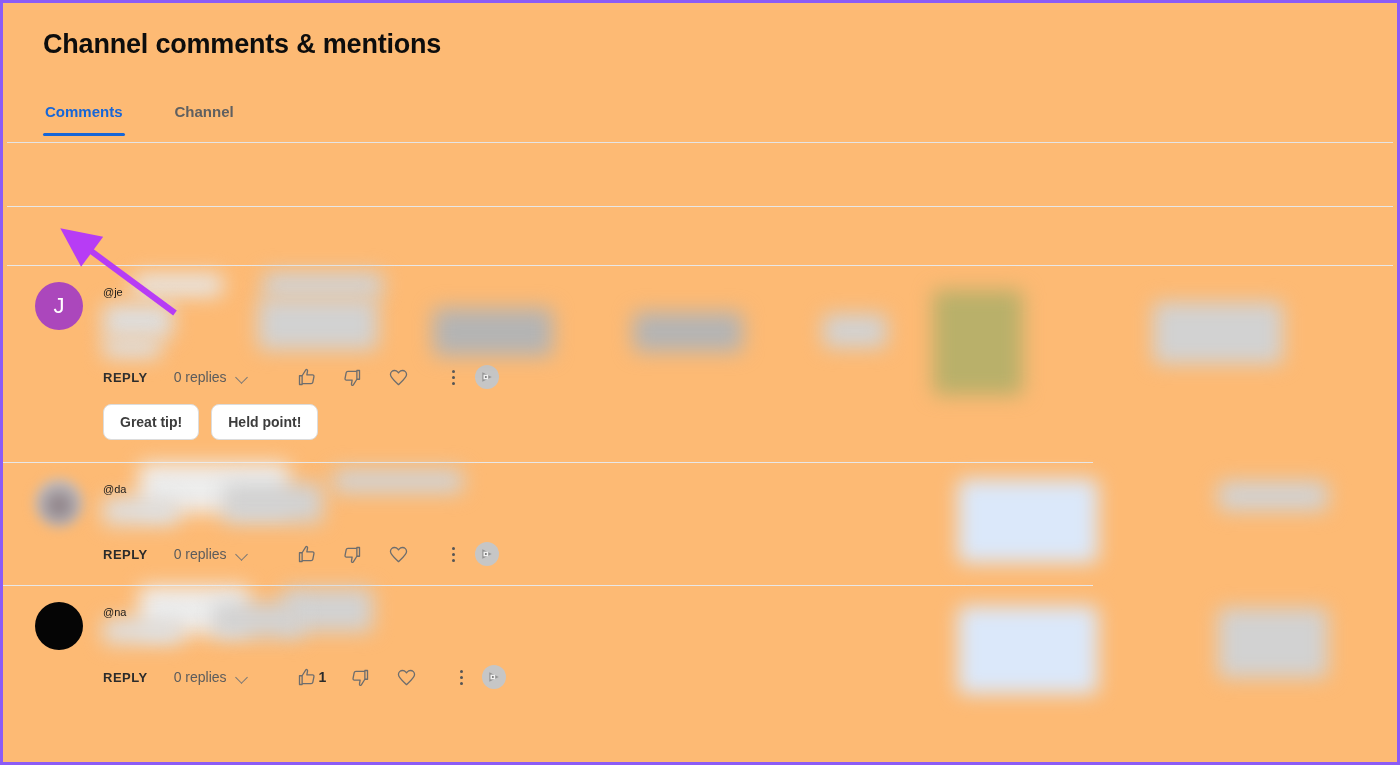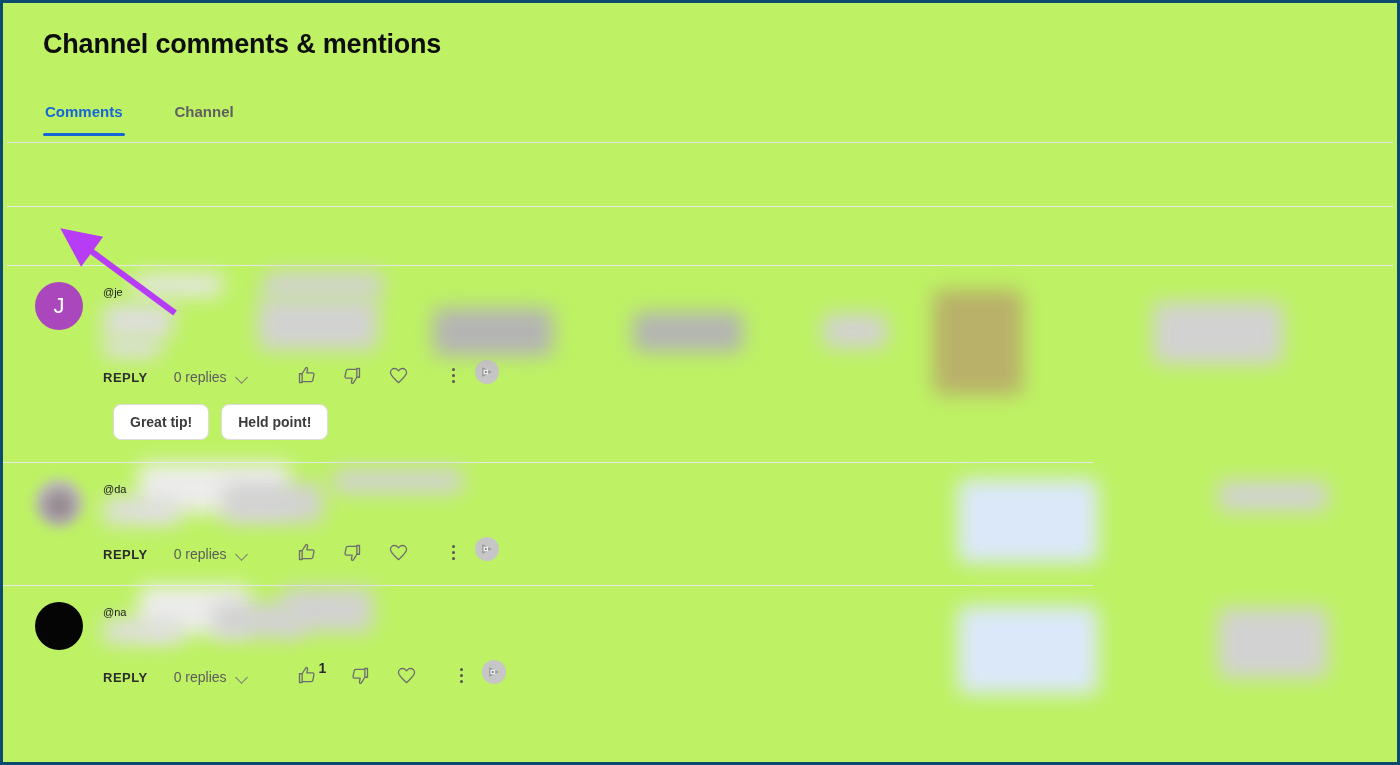--- a/index.html
+++ b/index.html
@@ -9,22 +9,22 @@
     height: 765px;
     overflow: hidden;
     background: #ffffff;
     font-family: "Liberation Sans", sans-serif;
   }
 
   #app {
     position: relative;
     width: 1400px;
     height: 765px;
-    background: #bef264;
-    border: 3px solid #0c4a6e;
+    background: #fdba74;
+    border: 3px solid #8b5cf6;
     overflow: hidden;
   }
 
   
   .page-title {
     position: absolute;
     left: 40px;
     top: 26px;
     font-size: 27px;
     font-weight: bold;
@@ -235,20 +235,21 @@
   }
   .blob.g  { background: #d2d2d2; }
   .blob.g2 { background: #dedede; }
   .blob.b  { background: #dbe8fa; }
   .blob.y  { background: #b9b06a; }
   .blob.dk { background: #b4b4b4; }
 
   
   .actions {
     display: flex;
+    align-items: center;
     height: 34px;
     margin-top: 2px;
   }
   .reply-btn {
     font-size: 13px;
     font-weight: bold;
     letter-spacing: 0.5px;
     color: #2b2b2b;
     background: none;
     border: none;
@@ -327,21 +328,20 @@
     justify-content: center;
     cursor: pointer;
     margin-left: 6px;
   }
 
   
   .quick-replies {
     display: flex;
     gap: 12px;
     padding: 10px 0 16px 100px;
-    margin-left: 10px;
   }
   .qr-btn {
     height: 36px;
     padding: 0 16px;
     border-radius: 8px;
     border: 1px solid #dcdcdc;
     background: #fff;
     font-size: 14px;
     font-weight: bold;
     color: #3c3c3c;

